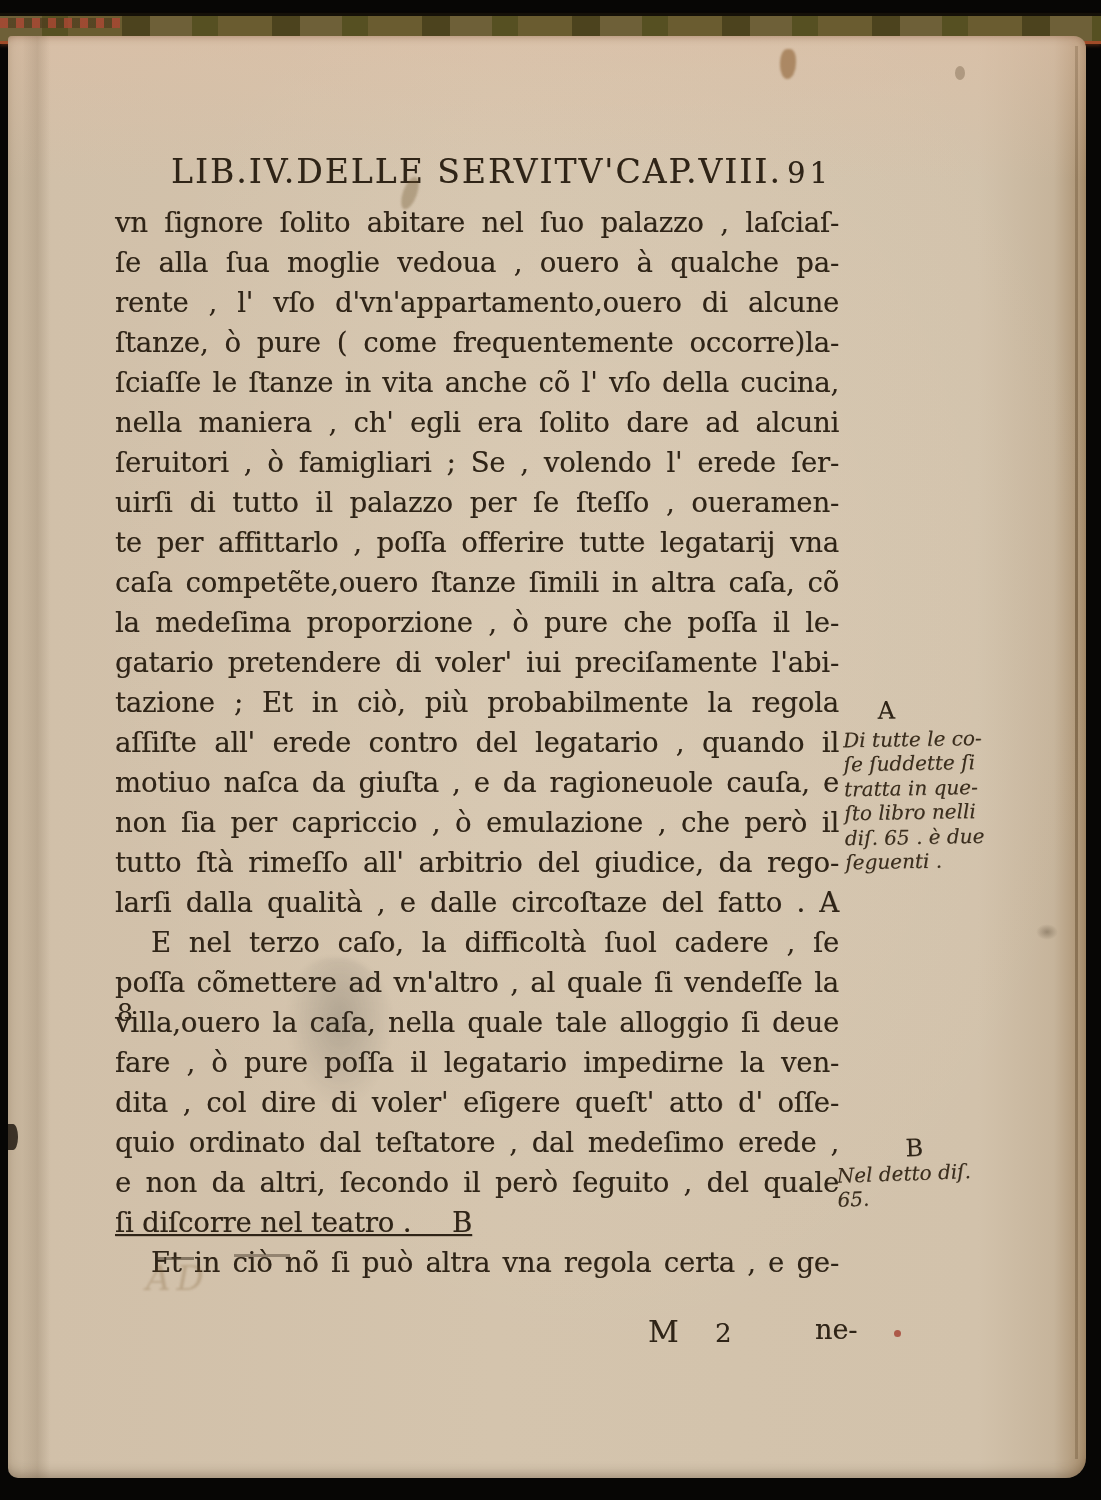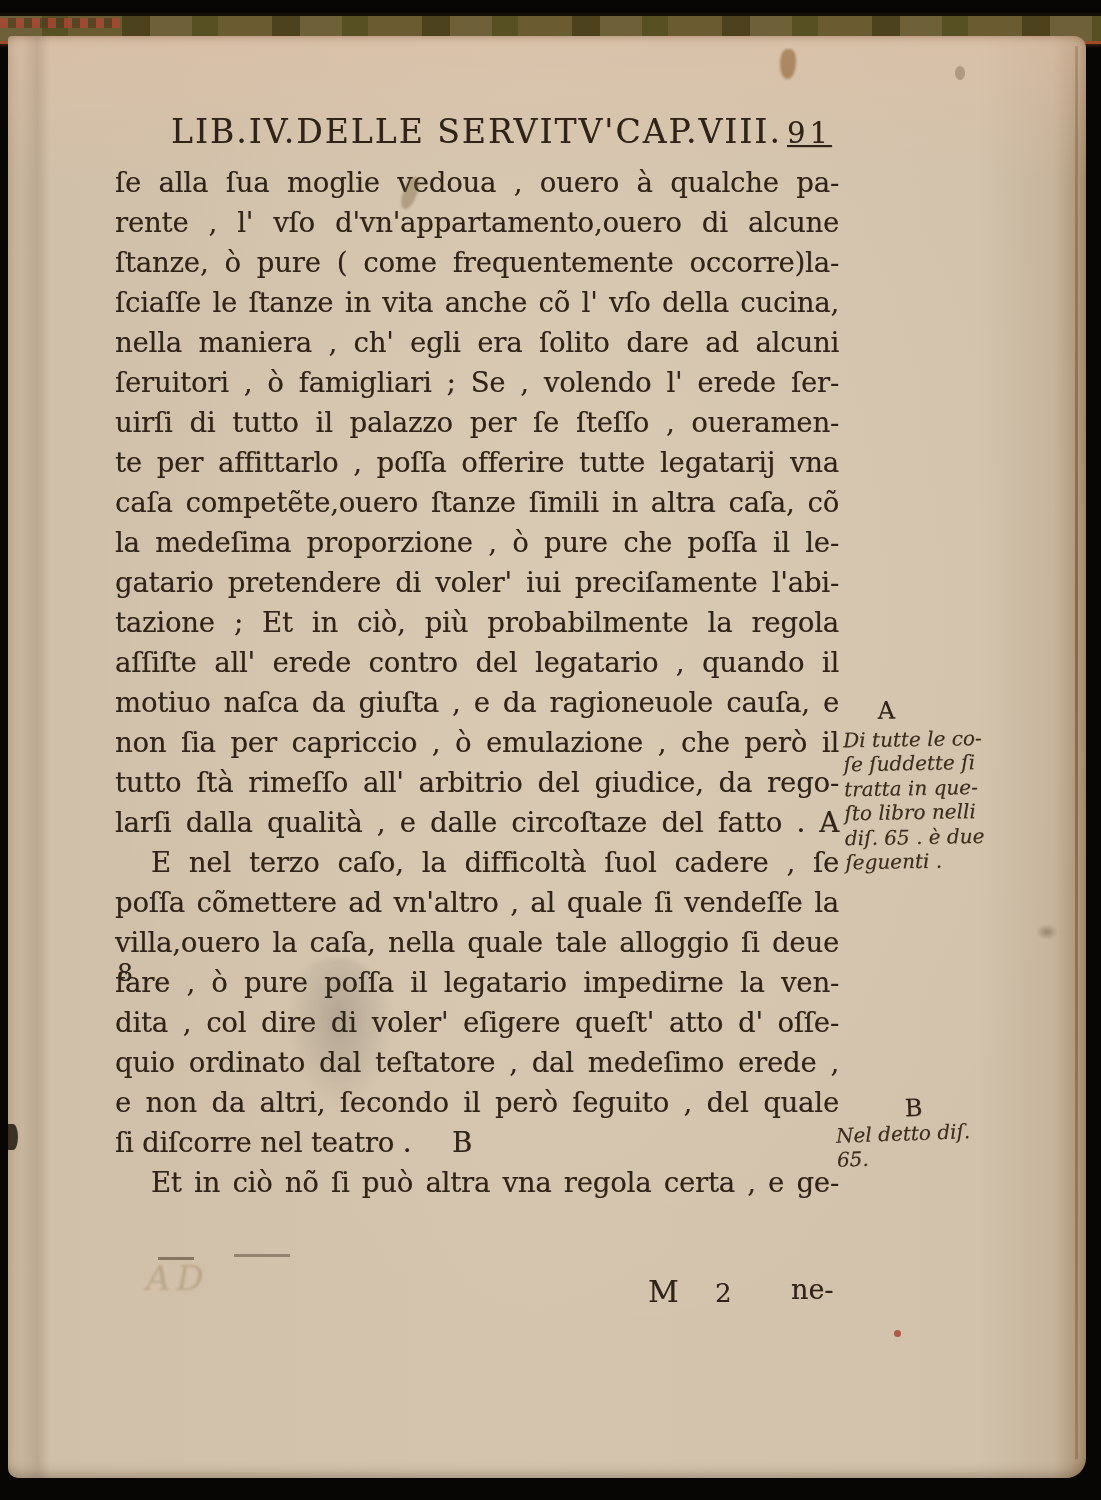--- a/index.html
+++ b/index.html
@@ -19,44 +19,44 @@
       linear-gradient(180deg, rgba(224,190,164,.45) 0%, rgba(224,190,164,0) 10%),
       radial-gradient(ellipse at 55% 40%, rgba(255,246,232,.12), rgba(255,246,232,0) 62%),
       linear-gradient(90deg,#c2b097 0%,#d1c0a9 4%,#d4c4ad 45%,#d2c2ab 90%,#c6b49b 97%,#a88e6d 100%),
       #d0c0a9;
     box-shadow:inset 0 -9px 14px -7px rgba(60,40,20,.4), inset 0 6px 8px -6px rgba(120,70,40,.5);
     color:#2f2417;}
   #page:before{content:"";position:absolute;left:14px;top:0;width:28px;height:100%;
     background:linear-gradient(90deg,rgba(95,75,50,0) 0%,rgba(95,75,50,.16) 55%,rgba(95,75,50,0) 100%);}
   #page:after{content:"";position:absolute;right:8px;top:10px;width:3px;height:98%;
     background:linear-gradient(180deg,rgba(92,68,38,.25),rgba(92,68,38,.55) 40%,rgba(92,68,38,.3));}
-  .ink{color:#2f2417;text-shadow:.3px .4px .6px rgba(47,36,23,.45);}
+  .ink{color:#2f2417;text-shadow:.3px .4px .6px rgba(47,36,23,.45);margin-top:40px;}
   
   #hdr-title{position:absolute;left:163px;top:76px;font-size:33px;letter-spacing:2px;white-space:nowrap;}
-  #hdr-num{position:absolute;left:779px;top:80px;font-size:29px;letter-spacing:4px;text-decoration:underline;}
+  #hdr-num{position:absolute;left:779px;top:80px;font-size:29px;letter-spacing:4px;}
   
   #body-block{position:absolute;left:107px;top:126px;width:724px;font-size:27.5px;letter-spacing:-.2px;}
   #body-block .text-line{height:40px;line-height:40px;white-space:nowrap;
     text-align:justify;text-align-last:justify;overflow:visible;}
-  #body-block .text-line.no-just{text-align-last:left;}
+  #body-block .text-line.no-just{text-align-last:left;text-decoration:underline;}
   #body-block .text-line.indent{text-indent:36px;}
   
   #margin-8{position:absolute;left:109px;top:922px;font-size:25px;}
   .margin-note{position:absolute;font-size:20px;font-style:italic;line-height:24.5px;color:#3a2d1d;
     text-shadow:.3px .3px .5px rgba(58,45,29,.4);}
   .margin-letter{font-style:normal;font-size:24px;text-align:center;letter-spacing:1px;}
   #note-a{left:836px;top:662px;width:152px;transform:rotate(-1deg);}
   #note-a .margin-letter{margin:0 0 4px 4px;width:80px;}
   #note-b{left:828px;top:1060px;width:160px;transform:rotate(-2deg);}
   #note-b .margin-letter{margin-left:64px;width:30px;}
   
   #sig-row{position:absolute;left:107px;top:1238px;width:724px;height:42px;font-size:30px;}
   #sig-m{position:absolute;left:533px;top:0;}
   #sig-2{position:absolute;left:600px;top:4px;font-size:26px;}
-  #catchword{position:absolute;left:676px;top:0;font-size:27px;}
+  #catchword{position:absolute;left:700px;top:0;font-size:27px;}
   
   .stain{position:absolute;pointer-events:none;}
   #stain-top{left:772px;top:13px;width:16px;height:30px;border-radius:50% 40% 60% 50%;
     background:rgba(134,90,42,.55);filter:blur(1px);}
   #smudge{left:278px;top:922px;width:108px;height:150px;border-radius:45% 55% 50% 60%;
     background:radial-gradient(ellipse at 50% 40%,rgba(55,55,50,.22),rgba(55,55,50,0) 70%);filter:blur(2px);}
   #ghost-ad{left:138px;top:1222px;font-size:34px;font-style:italic;color:rgba(125,95,50,.28);
     filter:blur(1.2px);letter-spacing:6px;}
   #dash-1{left:150px;top:1221px;width:36px;height:3px;background:rgba(70,58,42,.55);}
   #dash-2{left:226px;top:1218px;width:56px;height:3px;background:rgba(70,58,42,.45);}
@@ -75,20 +75,21 @@
 <div id="root">
 
   <div id="binding"></div>
 
   <div id="page">
 
     <div id="hdr-title" class="ink">LIB.IV.DELLE SERVITV'CAP.VIII.</div>
     <div id="hdr-num" class="ink">91</div>
 
     <div id="body-block" class="ink">
+        <div class="text-line">vn ſignore ſolito abitare nel ſuo palazzo , laſciaſ-</div>
         <div class="text-line">ſe alla ſua moglie vedoua , ouero à qualche pa-</div>
         <div class="text-line">rente , l' vſo d'vn'appartamento,ouero di alcune</div>
         <div class="text-line">ſtanze, ò pure ( come frequentemente occorre)la-</div>
         <div class="text-line">ſciaſſe le ſtanze in vita anche cõ l' vſo della cucina,</div>
         <div class="text-line">nella maniera , ch' egli era ſolito dare ad alcuni</div>
         <div class="text-line">ſeruitori , ò famigliari ; Se , volendo l' erede ſer-</div>
         <div class="text-line">uirſi di tutto il palazzo per ſe ſteſſo , oueramen-</div>
         <div class="text-line">te per affittarlo , poſſa offerire tutte legatarij vna</div>
         <div class="text-line">caſa competẽte,ouero ſtanze ſimili in altra caſa, cõ</div>
         <div class="text-line">la medeſima proporzione , ò pure che poſſa il le-</div>

